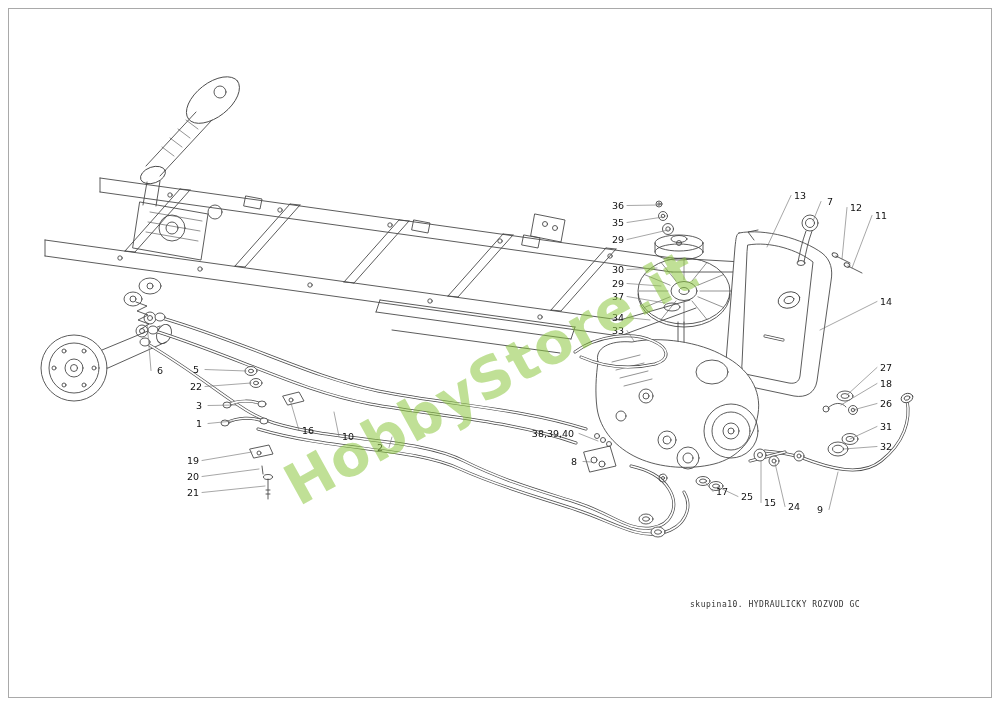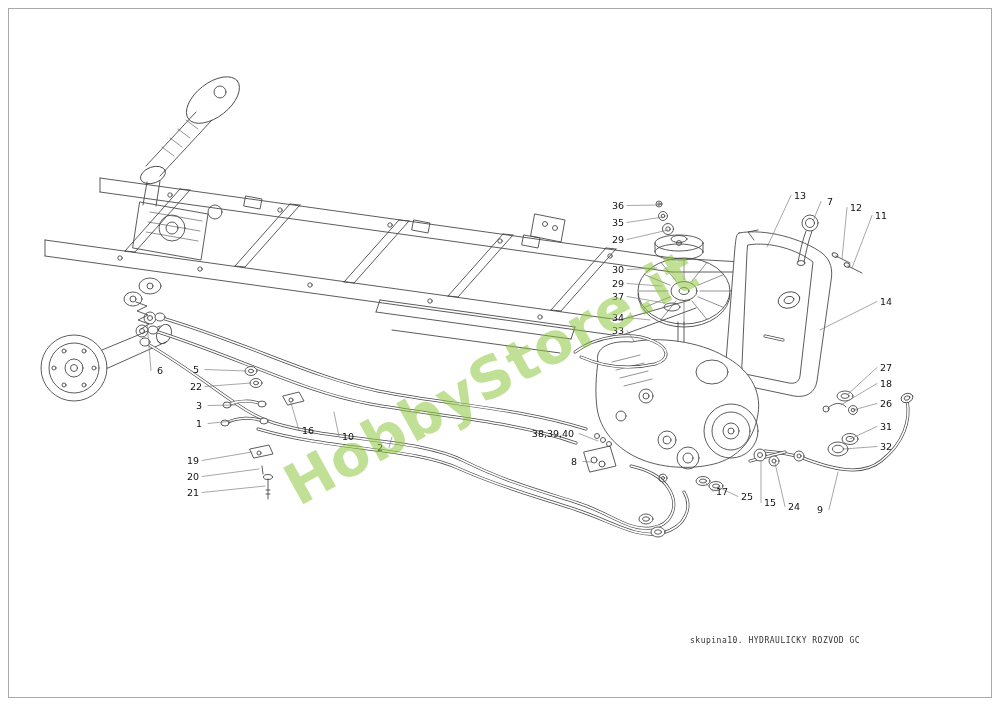--- a/index.html
+++ b/index.html
@@ -11,21 +11,21 @@
   .solid{fill:#ffffff;}
   .tube{stroke-width:3;fill:none;}
   .core{stroke:#ffffff;stroke-width:1.6;fill:none;}
   .thin{stroke-width:0.6;}
   .leader{stroke:#777;stroke-width:0.65;fill:none;}
   text.callout{font-family:"DejaVu Sans",sans-serif;font-size:9.5px;fill:#111;stroke:none;}
   .watermark{position:absolute;left:262px;top:352px;width:430px;text-align:center;
      transform:rotate(-29deg);font-weight:bold;font-size:57px;letter-spacing:1px;
      white-space:nowrap;color:rgba(141,198,63,0.55);z-index:5;pointer-events:none;}
   .caption{position:absolute;left:690px;top:600px;z-index:6;
-     font-family:"DejaVu Sans Mono",monospace;font-size:8px;letter-spacing:0.5px;color:#333;margin-top:36px;}
+     font-family:"DejaVu Sans Mono",monospace;font-size:8px;letter-spacing:0.5px;color:#333;}
 </style>
 </head>
 <body>
 
 <div class="page">
   <div class="page-border"></div>
 
   <svg class="diagram" width="1000" height="706" viewBox="0 0 1000 706">
     <g class="ink">
 

